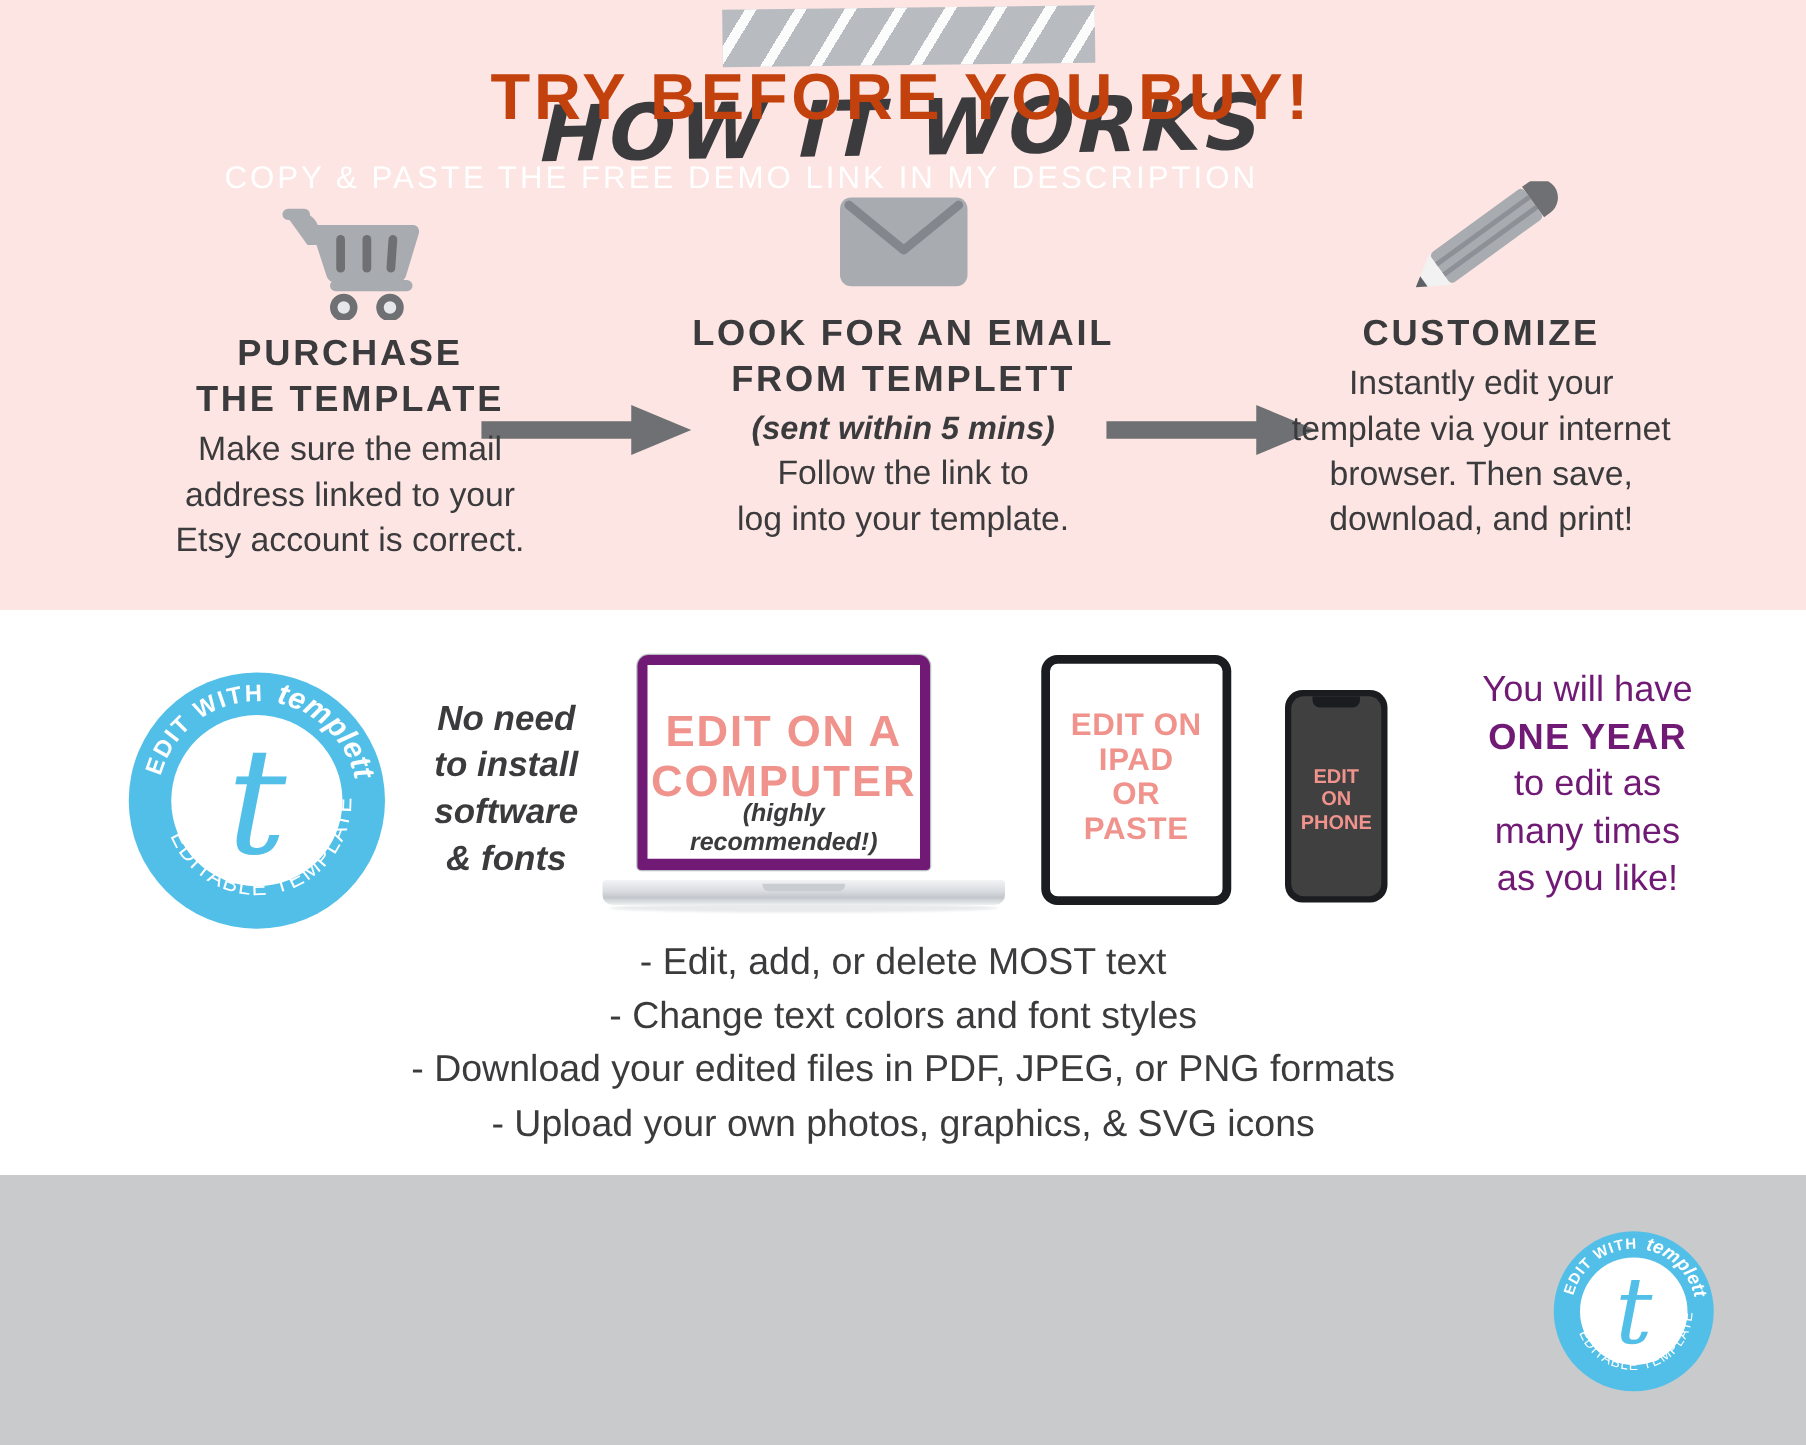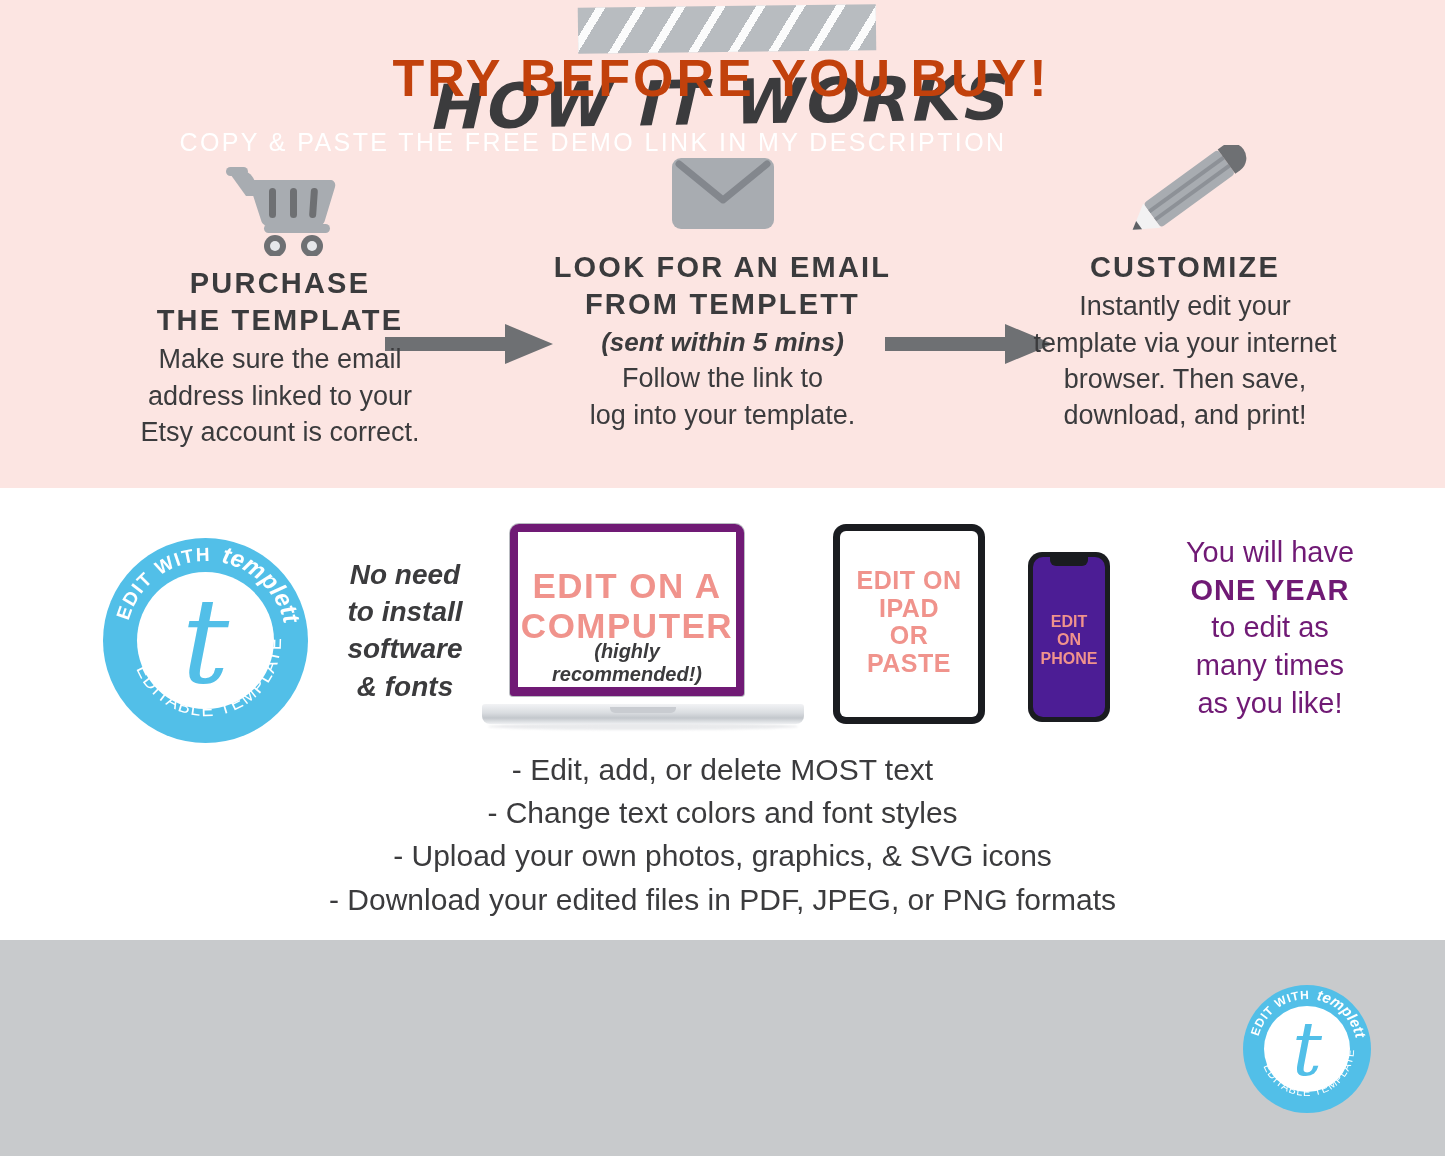--- a/index.html
+++ b/index.html
@@ -134,21 +134,21 @@
   }
   .tablet .txt{
     position:absolute;left:0;top:36px;width:100%;text-align:center;
     color:#f0938c;font-size:25px;font-weight:bold;line-height:1.1;letter-spacing:.5px;
   }
 
   
   .phone{position:absolute;left:1028px;top:552px;width:82px;height:170px;}
   .phone .frame{position:absolute;inset:0;background:#1a1c20;border-radius:14px;}
   .phone .screen{
-    position:absolute;left:5px;top:5px;right:5px;bottom:5px;background:#4c1d95;border-radius:10px;
+    position:absolute;left:5px;top:5px;right:5px;bottom:5px;background:#404040;border-radius:10px;
     overflow:hidden;
   }
   .phone .notch{
     position:absolute;left:50%;top:0;transform:translateX(-50%);
     width:38px;height:9px;background:#1a1c20;border-radius:0 0 6px 6px;
   }
   .phone .txt{
     position:absolute;left:0;top:56px;width:100%;text-align:center;
     color:#f0938c;font-size:16px;font-weight:bold;line-height:1.15;
   }
@@ -350,22 +350,22 @@
     <div>You will have</div>
     <div class="strong">ONE YEAR</div>
     <div>to edit as</div>
     <div>many times</div>
     <div>as you like!</div>
   </div>
 
   <div class="bullets">
     <div>- Edit, add, or delete MOST text</div>
     <div>- Change text colors and font styles</div>
+    <div>- Download your edited files in PDF, JPEG, or PNG formats</div>
     <div>- Upload your own photos, graphics, &amp; SVG icons</div>
-    <div>- Download your edited files in PDF, JPEG, or PNG formats</div>
   </div>
 
   <div class="footer"></div>
   <div class="footer-title">TRY BEFORE YOU BUY!</div>
   <div class="footer-sub">COPY &amp; PASTE THE FREE DEMO LINK IN MY DESCRIPTION</div>
 
   <div class="badge badge-footer">
     <div class="ring"></div>
     <div class="hole"></div>
     <svg class="arcsvg" viewBox="0 0 128 128">

